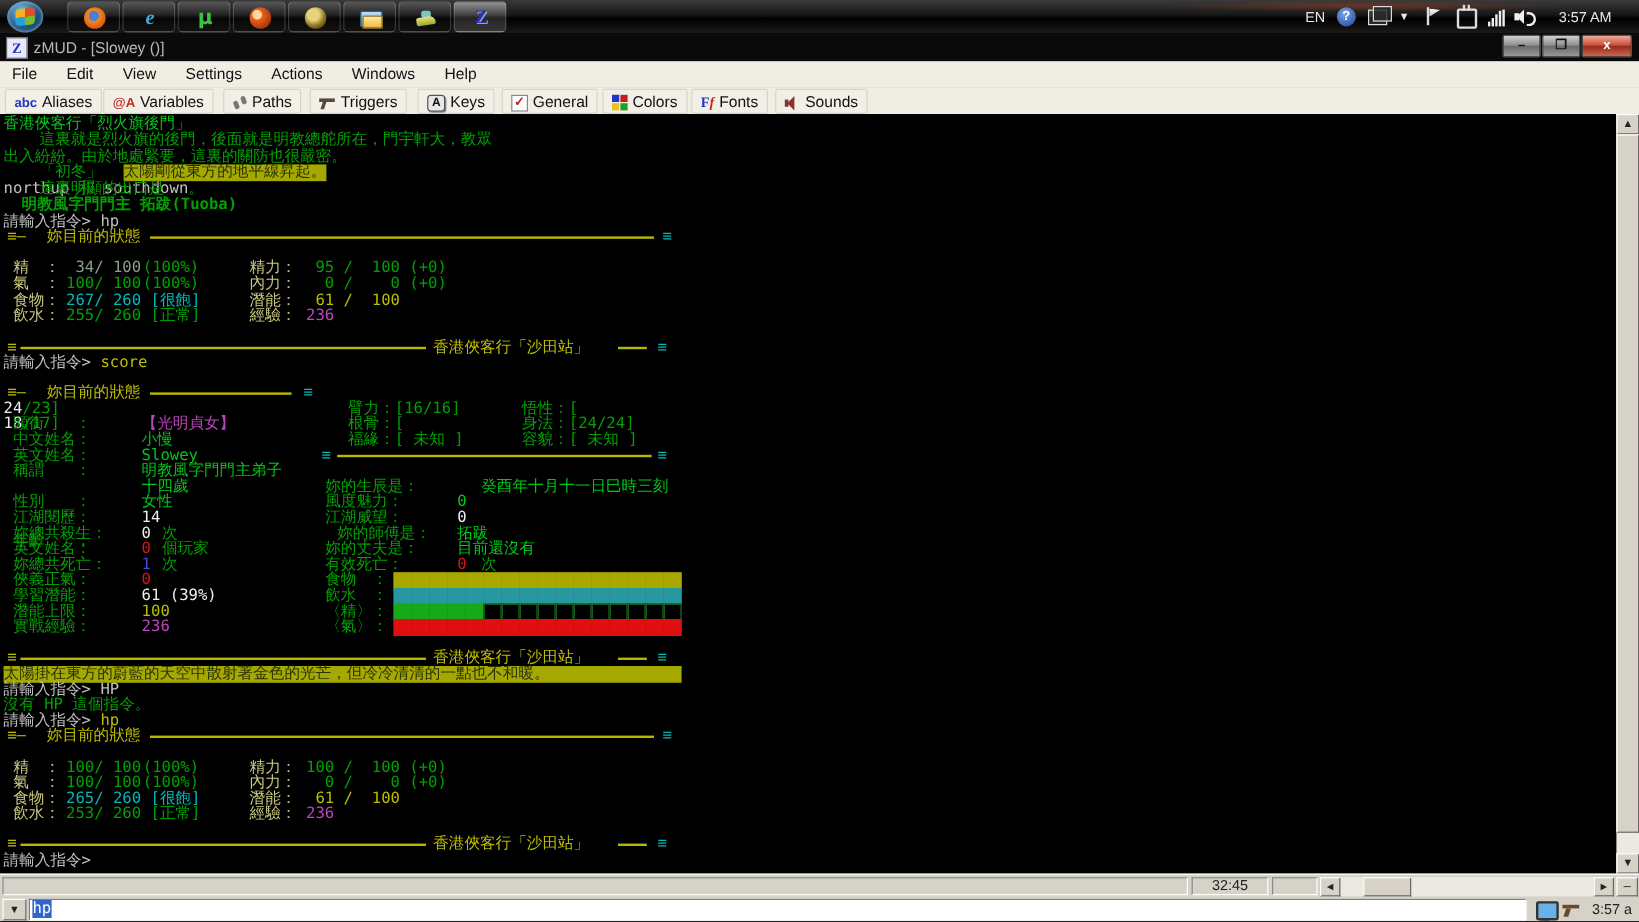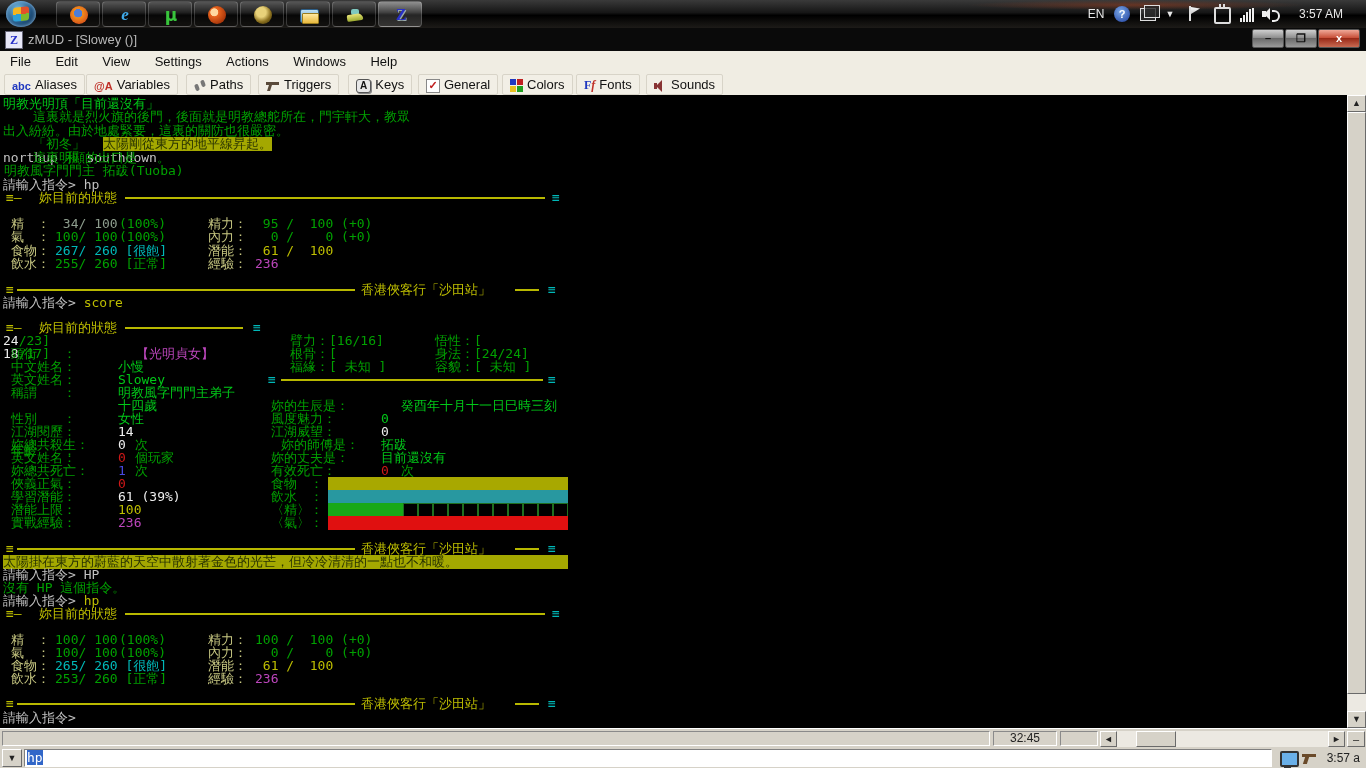--- a/index.html
+++ b/index.html
@@ -232,37 +232,37 @@
           <i style="background:#2038c0"></i>
           <i style="background:#c02020"></i>
           <i style="background:#e8c020"></i>
           <i style="background:#20a020"></i>
         </span><span>Colors</span></div>
     <div class="tseg" style="left:576px"><span class="tgl g-fonts"><span>F</span><i>f</i></span><span>Fonts</span></div>
     <div class="tseg" style="left:646px"><span class="tgl g-spk"></span><span>Sounds</span></div>
   </div>
 
   <div id="terminal">
-      <div class="tline" style="top: 2px;"><span class="cG">明教光明頂「目前還沒有」</span></div>
+      <div class="tline" style="top: 2px;"><span class="cG">香港俠客行「烈火旗後門」</span></div>
       <div class="tline" style="top: 15px;"><span class="cg abs" style="left: 30px;">這裏就是烈火旗的後門，後面就是明教總舵所在，門宇軒大，教眾</span></div>
       <div class="tline" style="top: 29px;"><span class="cg">出入紛紛。由於地處緊要，這裏的關防也很嚴密。</span></div>
       <div class="tline" style="top: 42px;"><span class="cg abs" style="left: 30px;">「初冬」</span><span class="chl abs" style="left: 100px;">太陽剛從東方的地平線昇起。</span></div>
       <div class="tline" style="top: 56px;"><span class="cg abs" style="left: 30px;">這裏明顯的出口是 </span><span class="cw">northup</span><span class="cg"> 和 </span><span class="cw">southdown</span><span class="cg">。</span></div>
-      <div class="tline" style="top: 69px;"><span class="cg abs" style="left: 1px;">明教風字門門主 拓跋(Tuoba)</span></div>
+      <div class="tline" style="top: 69px;"><span class="cg abs" style="left: 15px; font-weight: bold;">明教風字門門主 拓跋(Tuoba)</span></div>
       <div class="tline" style="top: 83px;"><span class="cw">請輸入指令&gt; </span><span class="cw">hp</span></div>
       <div class="tline" style="top: 96px;"><span class="cy abs" style="left: 3px;">≡— </span><span class="cy abs" style="left: 36px;">妳目前的狀態</span><div class="hline" style="left: 122px; width: 420px;"></div><span class="cc abs" style="left: 549px;">≡</span></div>
       <div class="tline" style="top: 122px;"><span class="ck abs" style="left: 8px;">精　：</span><span class="cx abs" style="left: 52px;"> 34/ 100</span><span class="cg abs" style="left: 116px;">(100%)</span><span class="ck abs" style="left: 205px;">精力：</span><span class="cg abs" style="left: 252px;"> 95 /  100 (+0)</span></div>
       <div class="tline" style="top: 135px;"><span class="ck abs" style="left: 8px;">氣　：</span><span class="cg abs" style="left: 52px;">100/ 100</span><span class="cg abs" style="left: 116px;">(100%)</span><span class="ck abs" style="left: 205px;">內力：</span><span class="cg abs" style="left: 252px;">  0 /    0 (+0)</span></div>
       <div class="tline" style="top: 149px;"><span class="ck abs" style="left: 8px;">食物：</span><span class="cc abs" style="left: 52px;">267/ 260 [很飽]</span><span class="ck abs" style="left: 205px;">潛能：</span><span class="cy abs" style="left: 252px;"> 61 /  100</span></div>
       <div class="tline" style="top: 162px;"><span class="ck abs" style="left: 8px;">飲水：</span><span class="cg abs" style="left: 52px;">255/ 260 [正常]</span><span class="ck abs" style="left: 205px;">經驗：</span><span class="cm abs" style="left: 252px;">236</span></div>
       <div class="tline" style="top: 188px;"><span class="cy abs" style="left: 3px;">≡</span><div class="hline" style="left: 14px; width: 338px;"></div><span class="cy abs" style="left: 358px;">香港俠客行「沙田站」</span><div class="hline" style="left: 512px; width: 24px;"></div><span class="cc abs" style="left: 545px;">≡</span></div>
       <div class="tline" style="top: 201px;"><span class="cw">請輸入指令&gt; </span><span class="cy">score</span></div>
       <div class="tline" style="top: 226px;"><span class="cy abs" style="left: 3px;">≡— </span><span class="cy abs" style="left: 36px;">妳目前的狀態</span><div class="hline" style="left: 122px; width: 118px;"></div><span class="cc abs" style="left: 250px;">≡</span></div>
       <div class="tline" style="top: 239px;"><span class="cg abs" style="left: 287px;">臂力：[16/16]</span><span class="cg abs" style="left: 432px;">悟性：[</span><span class="cW">24</span><span class="cg">/23]</span></div>
-      <div class="tline" style="top: 252px;"><span class="cg abs" style="left: 8px;">頭銜　　：</span><span class="cm abs" style="left: 115px; margin-left: 18px;">【光明貞女】</span><span class="cg abs" style="left: 287px;">根骨：[</span><span class="cW">18</span><span class="cg">/17]</span><span class="cg abs" style="left: 432px;">身法：[24/24]</span></div>
+      <div class="tline" style="top: 252px;"><span class="cg abs" style="left: 8px;">頭銜　　：</span><span class="cm abs" style="left: 115px;">【光明貞女】</span><span class="cg abs" style="left: 287px;">根骨：[</span><span class="cW">18</span><span class="cg">/17]</span><span class="cg abs" style="left: 432px;">身法：[24/24]</span></div>
       <div class="tline" style="top: 265px;"><span class="cg abs" style="left: 8px;">中文姓名：</span><span class="cG abs" style="left: 115px;">小慢</span><span class="cg abs" style="left: 287px;">福緣：[ 未知 ]</span><span class="cg abs" style="left: 432px;">容貌：[ 未知 ]</span></div>
       <div class="tline" style="top: 278px;"><span class="cg abs" style="left: 8px;">英文姓名：</span><span class="cG abs" style="left: 115px;">Slowey</span><span class="cc abs" style="left: 265px;">≡</span><div class="hline" style="left: 278px; width: 262px;"></div><span class="cc abs" style="left: 545px;">≡</span></div>
       <div class="tline" style="top: 291px;"><span class="cg abs" style="left: 8px;">稱謂　　：</span><span class="cG abs" style="left: 115px;">明教風字門門主弟子</span></div>
       <div class="tline" style="top: 304px;"><span class="cg abs" style="left: 8px; margin-top: 45px;">年齡　　：</span><span class="cG abs" style="left: 115px;">十四歲</span><span class="cg abs" style="left: 268px;">妳的生辰是：</span><span class="cG abs" style="left: 398px;">癸酉年十月十一日巳時三刻</span></div>
       <div class="tline" style="top: 317px;"><span class="cg abs" style="left: 8px;">性別　　：</span><span class="cG abs" style="left: 115px;">女性</span><span class="cg abs" style="left: 268px;">風度魅力：</span><span class="cG abs" style="left: 378px;">0</span></div>
       <div class="tline" style="top: 330px;"><span class="cg abs" style="left: 8px;">江湖閱歷：</span><span class="cW abs" style="left: 115px;">14</span><span class="cg abs" style="left: 268px;">江湖威望：</span><span class="cW abs" style="left: 378px;">0</span></div>
       <div class="tline" style="top: 343px;"><span class="cg abs" style="left: 8px;">妳總共殺生：</span><span class="cW abs" style="left: 115px;">0</span><span class="cg abs" style="left: 132px;">次</span><span class="cg abs" style="left: 278px;">妳的師傅是：</span><span class="cG abs" style="left: 378px;">拓跋</span></div>
       <div class="tline" style="top: 356px;"><span class="cg abs" style="left: 8px;">英文姓名：</span><span class="cr abs" style="left: 115px;">0</span><span class="cg abs" style="left: 132px;">個玩家</span><span class="cg abs" style="left: 268px;">妳的丈夫是：</span><span class="cG abs" style="left: 378px;">目前還沒有</span></div>
       <div class="tline" style="top: 369px;"><span class="cg abs" style="left: 8px;">妳總共死亡：</span><span class="cb abs" style="left: 115px;">1</span><span class="cg abs" style="left: 132px;">次</span><span class="cg abs" style="left: 268px;">有效死亡：</span><span class="cr abs" style="left: 378px;">0</span><span class="cg abs" style="left: 398px;">次</span></div>
       <div class="tline" style="top: 382px;"><span class="cg abs" style="left: 8px;">俠義正氣：</span><span class="cr abs" style="left: 115px;">0</span><span class="cg abs" style="left: 268px;">食物　：</span><div class="bar abs" style="left: 325px;"><i style="left: 0px; background: rgb(168, 168, 0); border: 1px solid rgb(168, 168, 0);"></i><i style="left: 15px; background: rgb(168, 168, 0); border: 1px solid rgb(168, 168, 0);"></i><i style="left: 30px; background: rgb(168, 168, 0); border: 1px solid rgb(168, 168, 0);"></i><i style="left: 45px; background: rgb(168, 168, 0); border: 1px solid rgb(168, 168, 0);"></i><i style="left: 60px; background: rgb(168, 168, 0); border: 1px solid rgb(168, 168, 0);"></i><i style="left: 75px; background: rgb(168, 168, 0); border: 1px solid rgb(168, 168, 0);"></i><i style="left: 90px; background: rgb(168, 168, 0); border: 1px solid rgb(168, 168, 0);"></i><i style="left: 105px; background: rgb(168, 168, 0); border: 1px solid rgb(168, 168, 0);"></i><i style="left: 120px; background: rgb(168, 168, 0); border: 1px solid rgb(168, 168, 0);"></i><i style="left: 135px; background: rgb(168, 168, 0); border: 1px solid rgb(168, 168, 0);"></i><i style="left: 150px; background: rgb(168, 168, 0); border: 1px solid rgb(168, 168, 0);"></i><i style="left: 165px; background: rgb(168, 168, 0); border: 1px solid rgb(168, 168, 0);"></i><i style="left: 180px; background: rgb(168, 168, 0); border: 1px solid rgb(168, 168, 0);"></i><i style="left: 195px; background: rgb(168, 168, 0); border: 1px solid rgb(168, 168, 0);"></i><i style="left: 210px; background: rgb(168, 168, 0); border: 1px solid rgb(168, 168, 0);"></i><i style="left: 225px; background: rgb(168, 168, 0); border: 1px solid rgb(168, 168, 0);"></i></div></div>

